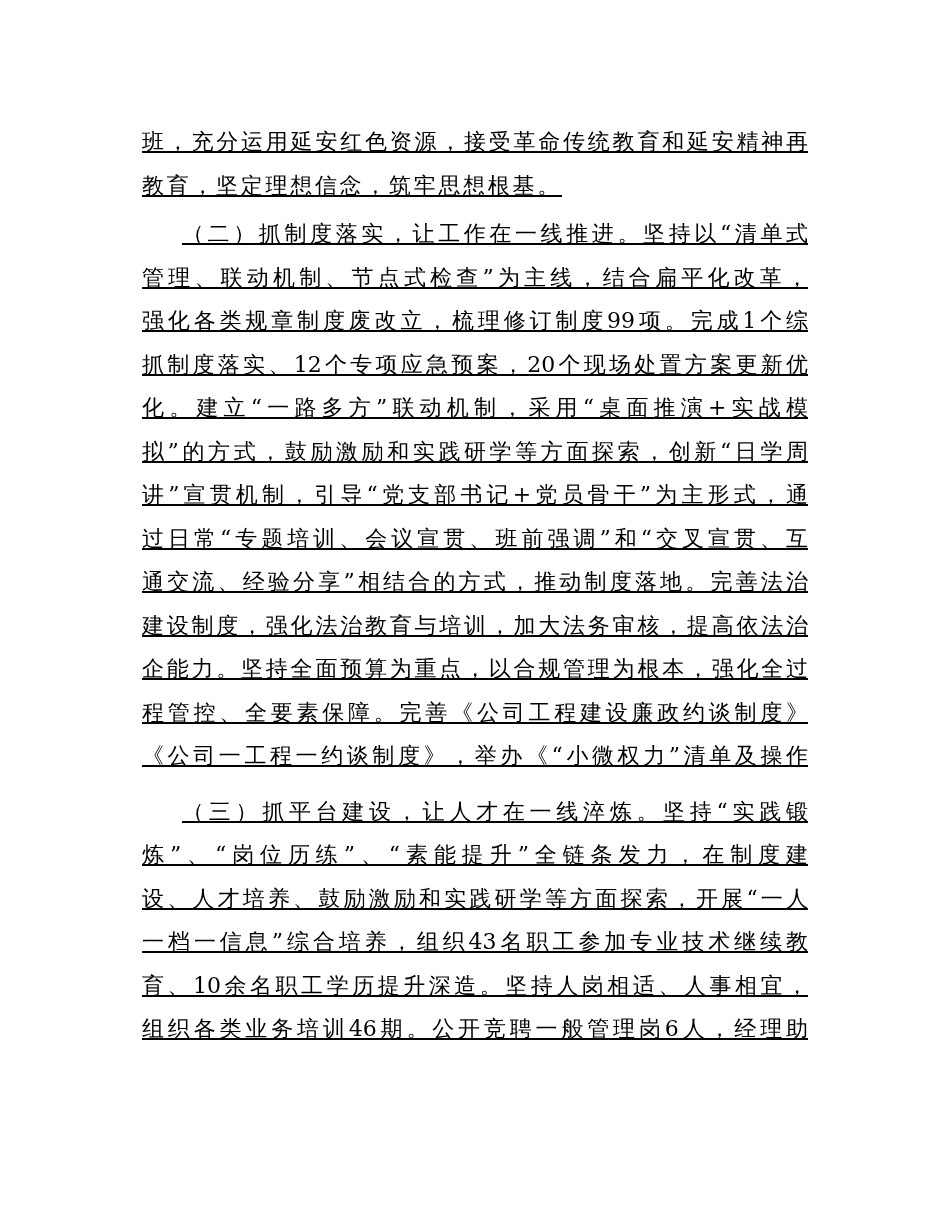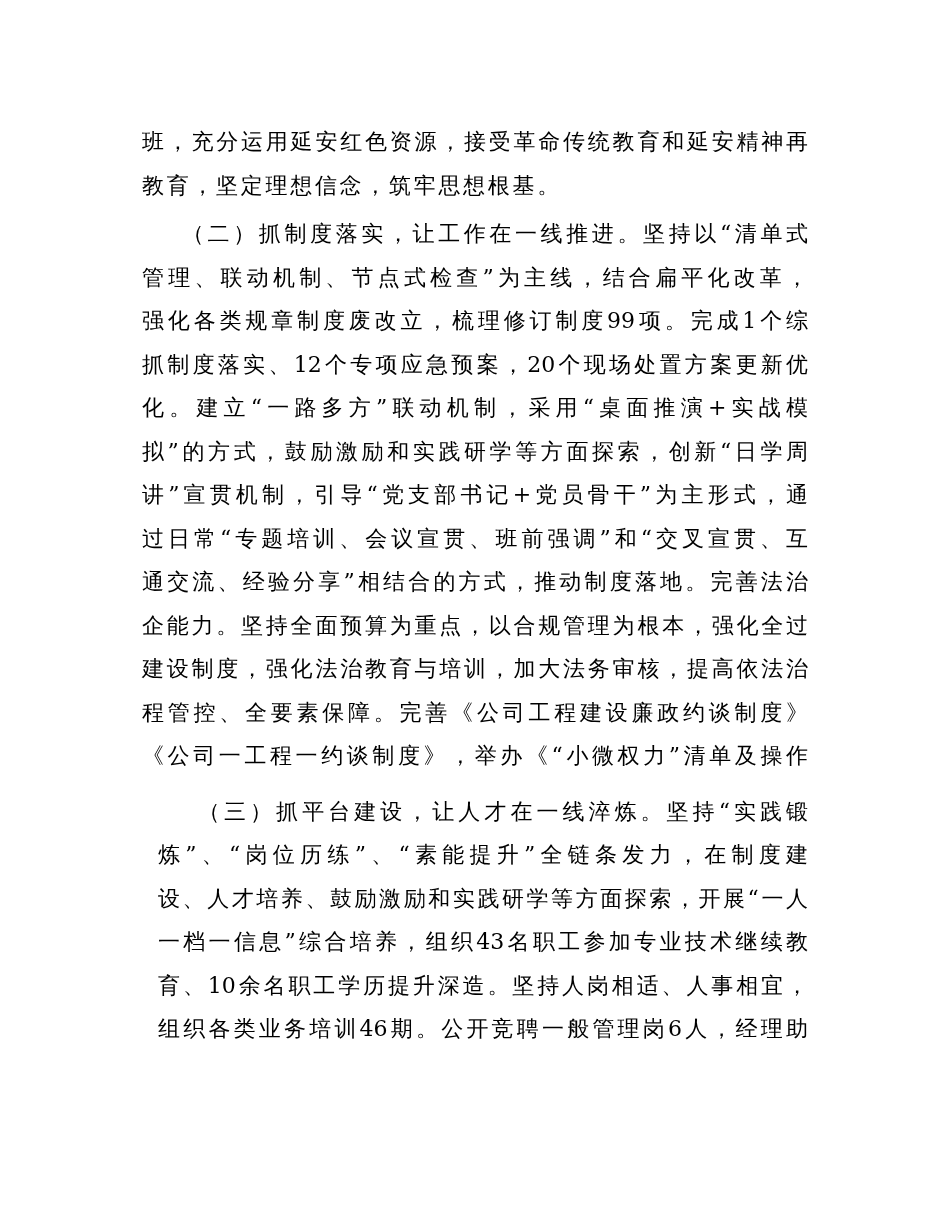--- a/index.html
+++ b/index.html
@@ -16,23 +16,24 @@
       color: #000000;
     }
     .page {
       position: absolute;
       left: 142px;
       top: 120px;
       width: 666px;
     }
     .paragraph {
       margin: 0;
+      text-decoration: underline;
     }
     .paragraph.p2 { margin-top: 5px; }
-    .paragraph.p3 { margin-top: 12px; margin-left: 16px; }
+    .paragraph.p3 { margin-top: 12px; }
     .line {
       height: 43.5px;
       line-height: 43.5px;
       font-size: 22px;
       white-space: nowrap;
       overflow: visible;
       text-align: justify;
       text-align-last: justify;
       text-justify: inter-character;
     }
@@ -58,22 +59,22 @@
   <div class="paragraph p2">
     <div class="line first">（二）抓制度落实，让工作在一线推进。坚持以“清单式</div>
     <div class="line">管理、联动机制、节点式检查”为主线，结合扁平化改革，</div>
     <div class="line">强化各类规章制度废改立，梳理修订制度99项。完成1个综</div>
     <div class="line">抓制度落实、12个专项应急预案，20个现场处置方案更新优</div>
     <div class="line">化。建立“一路多方”联动机制，采用“桌面推演+实战模</div>
     <div class="line">拟”的方式，鼓励激励和实践研学等方面探索，创新“日学周</div>
     <div class="line">讲”宣贯机制，引导“党支部书记+党员骨干”为主形式，通</div>
     <div class="line">过日常“专题培训、会议宣贯、班前强调”和“交叉宣贯、互</div>
     <div class="line">通交流、经验分享”相结合的方式，推动制度落地。完善法治</div>
+    <div class="line">建设制度，强化法治教育与培训，加大法务审核，提高依法治</div>
     <div class="line">企能力。坚持全面预算为重点，以合规管理为根本，强化全过</div>
-    <div class="line">建设制度，强化法治教育与培训，加大法务审核，提高依法治</div>
     <div class="line">程管控、全要素保障。完善《公司工程建设廉政约谈制度》</div>
     <div class="line">《公司一工程一约谈制度》，举办《“小微权力”清单及操作</div>
   </div>
 
   <div class="paragraph p3">
     <div class="line first">（三）抓平台建设，让人才在一线淬炼。坚持“实践锻</div>
     <div class="line">炼”、“岗位历练”、“素能提升”全链条发力，在制度建</div>
     <div class="line">设、人才培养、鼓励激励和实践研学等方面探索，开展“一人</div>
     <div class="line">一档一信息”综合培养，组织43名职工参加专业技术继续教</div>
     <div class="line">育、10余名职工学历提升深造。坚持人岗相适、人事相宜，</div>

